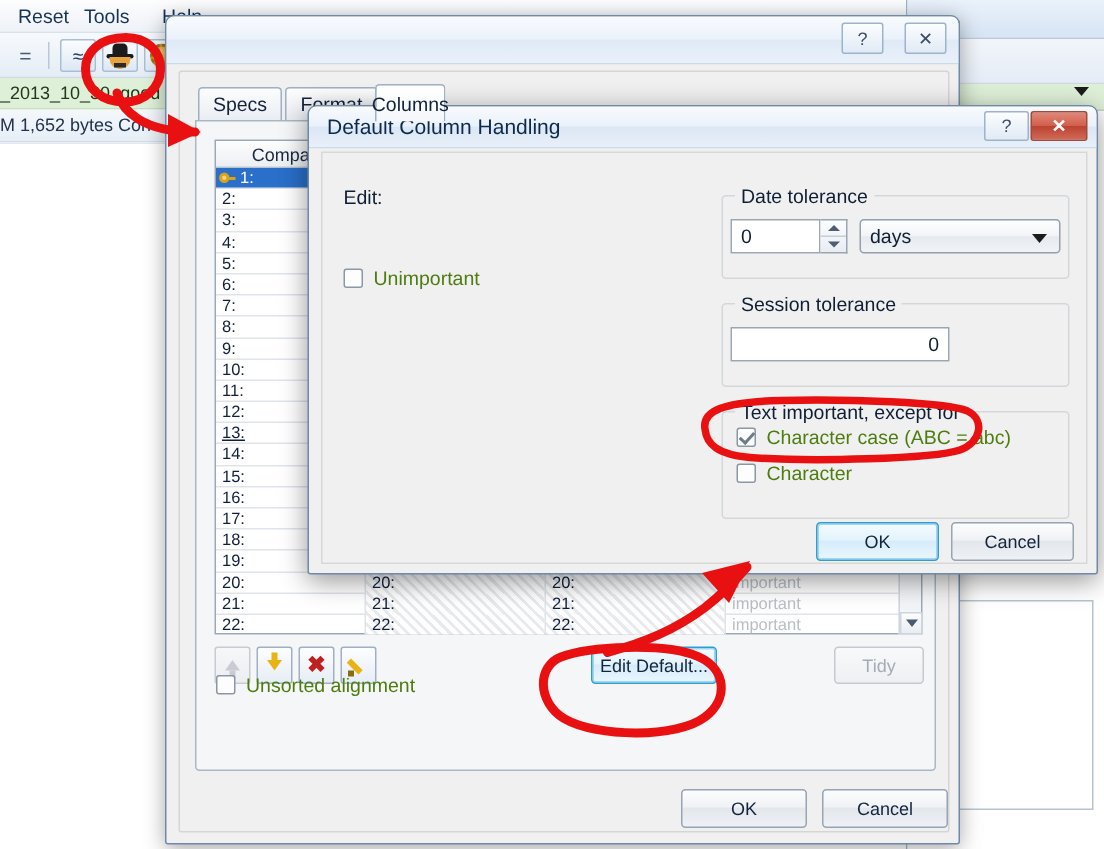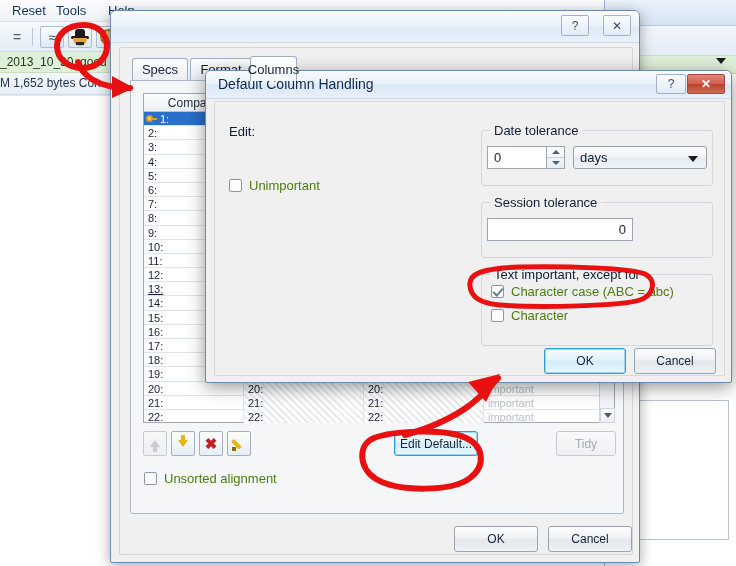--- a/index.html
+++ b/index.html
@@ -567,21 +567,21 @@
         <div class="gbtn" style="left:96px; top:350px">
           <span class="pencil">
               <span class="body"></span>
               <span class="tip"></span>
             </span>
         </div>
 
         <div class="btn focus" style="left:263px; top:350px; width:84px">Edit Default...</div>
         <div class="btn disabled" style="left:425px; top:350px; width:60px">Tidy</div>
 
-        <div class="chk" style="left:13px; top:390px">
+        <div class="chk" style="left:13px; top:368px">
           <span class="box"></span>
           <span class="lbl">Unsorted alignment</span>
         </div>
       </div>
 
       <div class="btn" style="left:334px; top:478px; width:84px; height:26px">OK</div>
       <div class="btn" style="left:428px; top:478px; width:84px; height:26px">Cancel</div>
     </div>
   </div>
 

